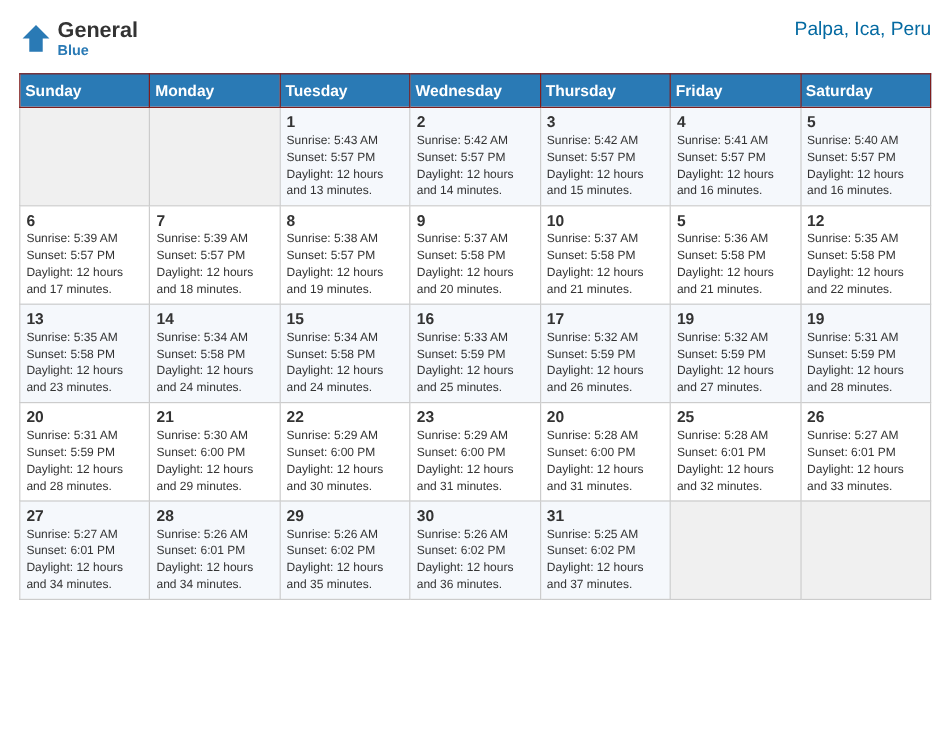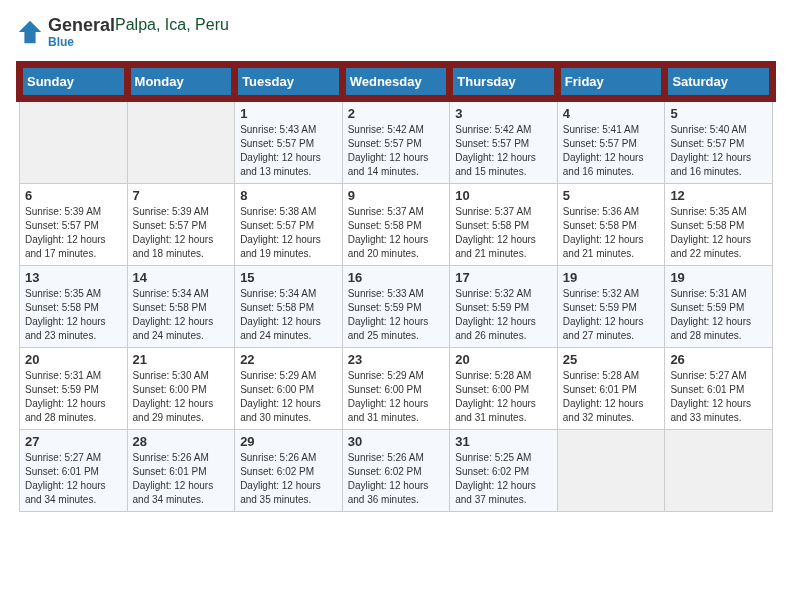--- a/index.html
+++ b/index.html
@@ -5,20 +5,21 @@
     * { box-sizing: border-box; margin: 0; padding: 0; }
     body {
       font-family: Arial, sans-serif;
       background: #fff;
       width: 792px;
       min-height: 612px;
       padding: 16px;
     }
     .header {
       display: flex;
+      justify-content: space-between;
       align-items: flex-start;
       margin-bottom: 12px;
     }
     .logo {
       display: flex;
       align-items: center;
       gap: 4px;
     }
     .logo-text {
       display: flex;
@@ -42,35 +43,35 @@
     .title-block {
       text-align: right;
     }
     .month-title {
       font-size: 36px;
       font-weight: normal;
       color: #333;
     }
     .location {
       font-size: 16px;
-      color: #14532d;
+      color: #0369a1;
     }
     .calendar {
       width: 100%;
       border-collapse: collapse;
       font-size: 11px;
     }
     .calendar thead th {
       background: #2a7ab5;
       color: #fff;
       padding: 6px 4px;
       text-align: left;
       font-size: 13px;
       font-weight: bold;
-      border: 7px solid #7f1d1d;
+      border: 1px solid #7f1d1d;
     }
     .calendar tbody td {
       border: 1px solid #ccc;
       vertical-align: top;
       padding: 4px 5px;
       width: 107px;
       min-height: 70px;
       background: #fff;
     }
     .calendar tbody tr:nth-child(odd) td {

